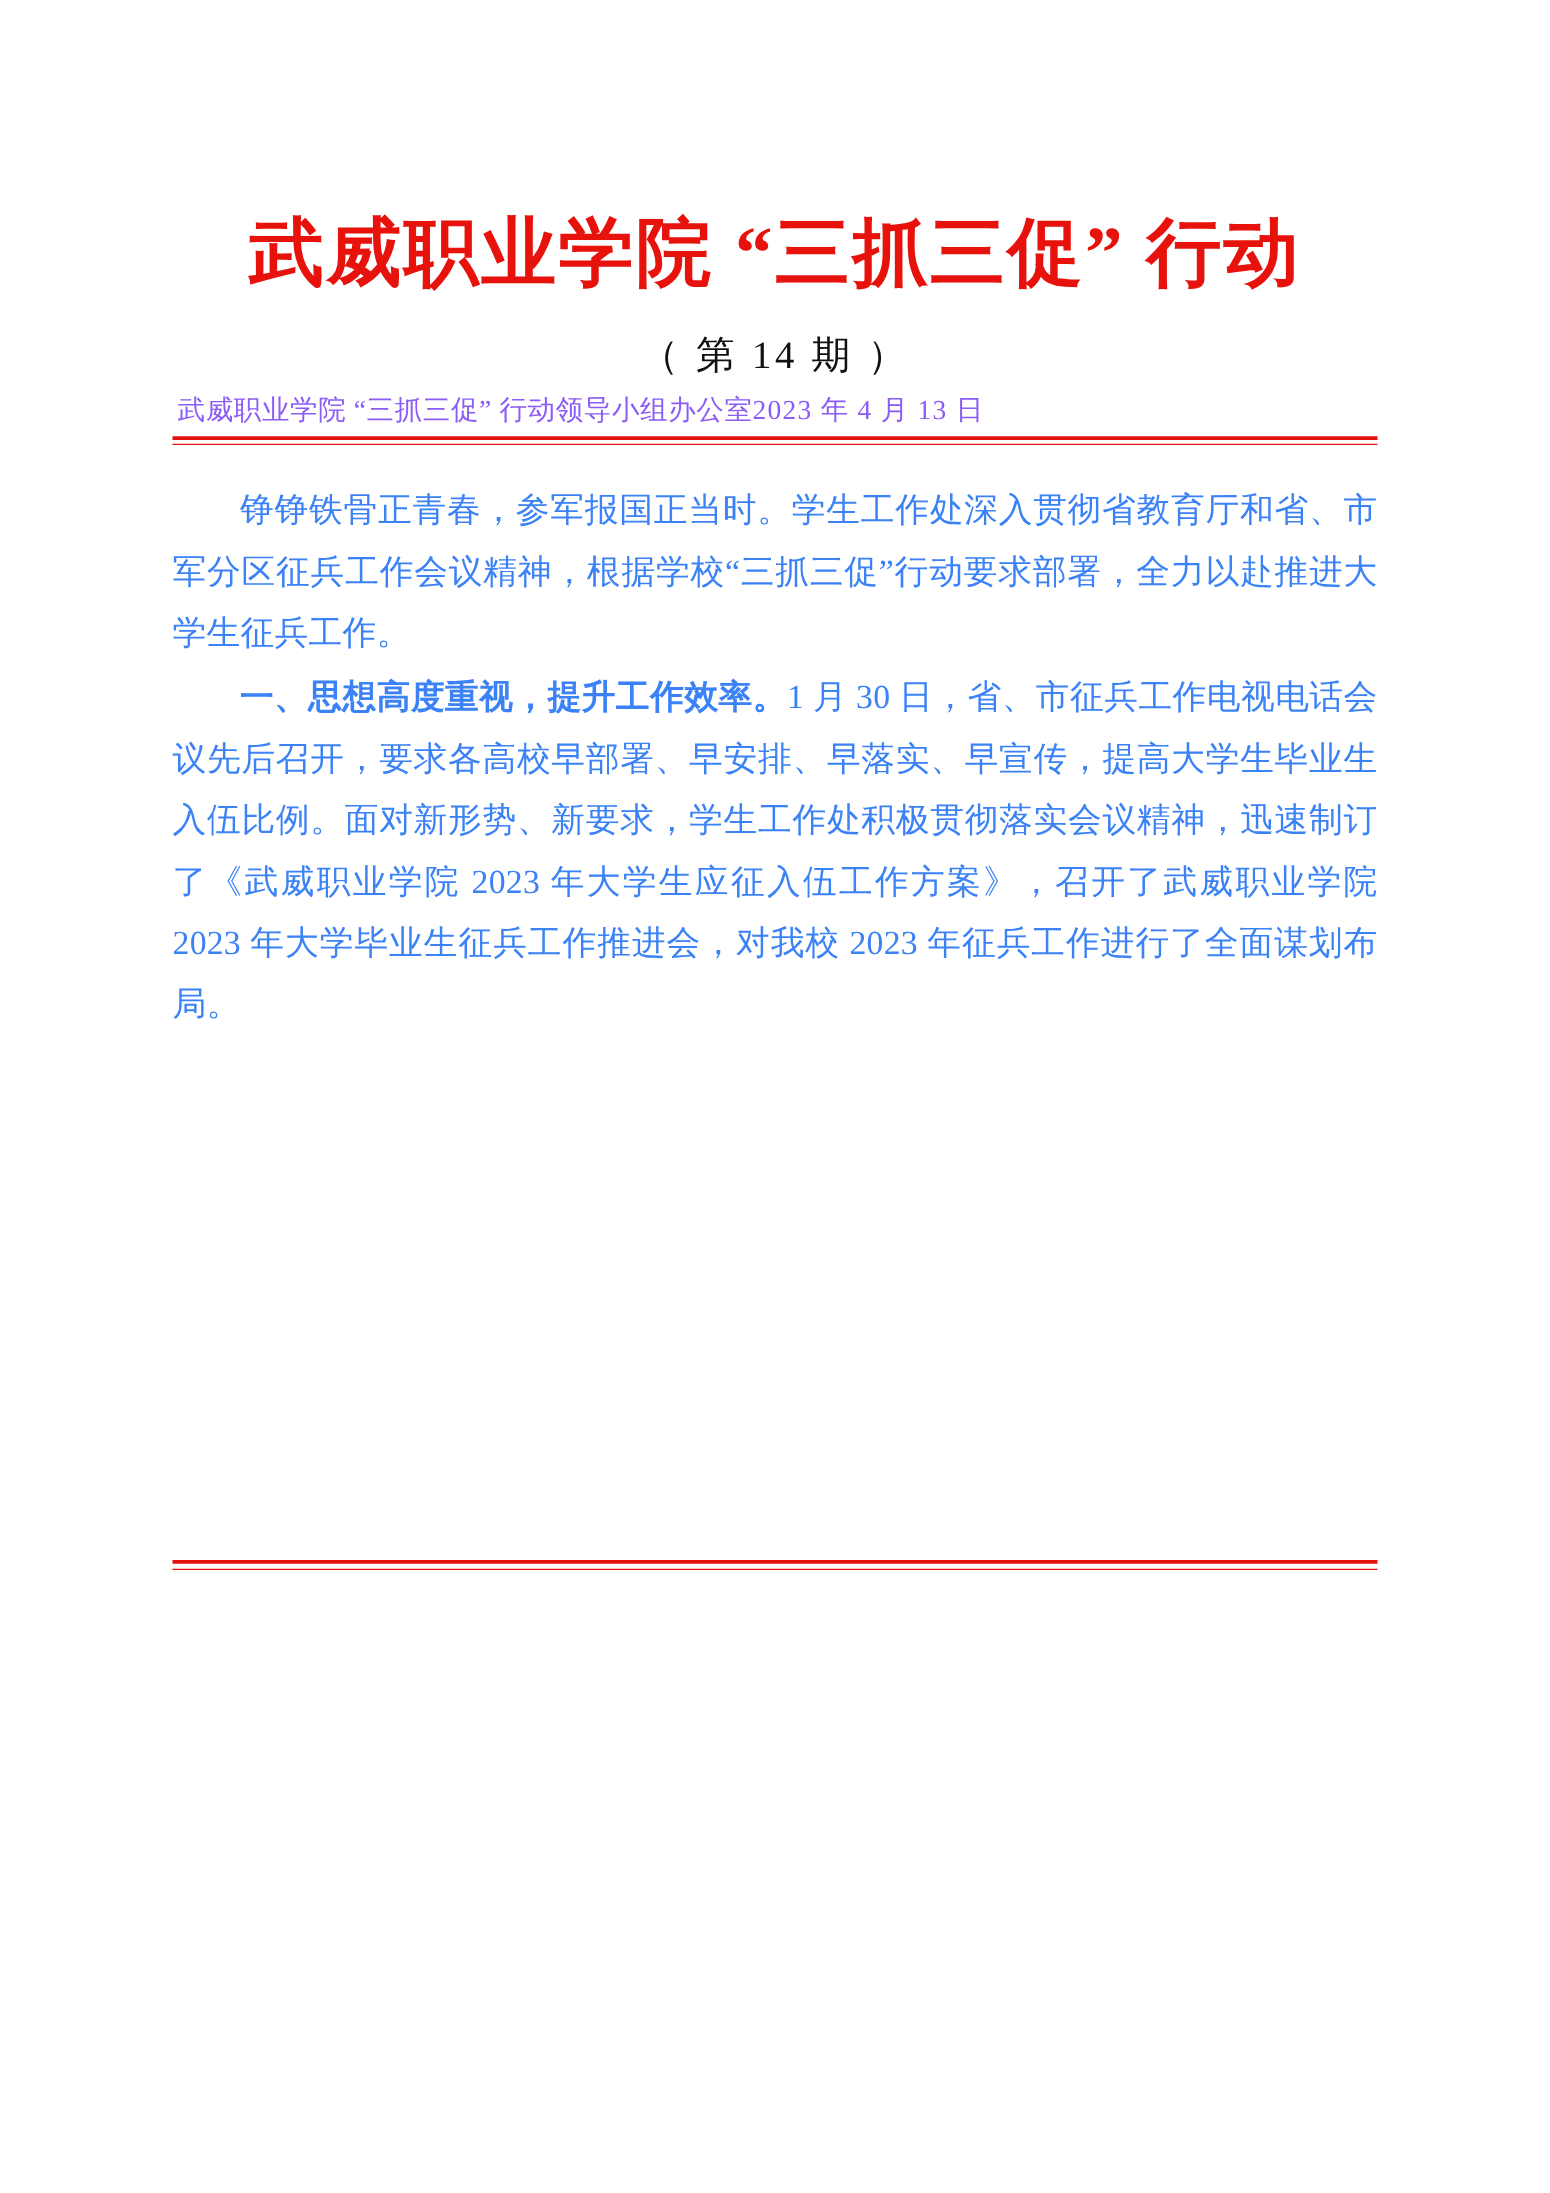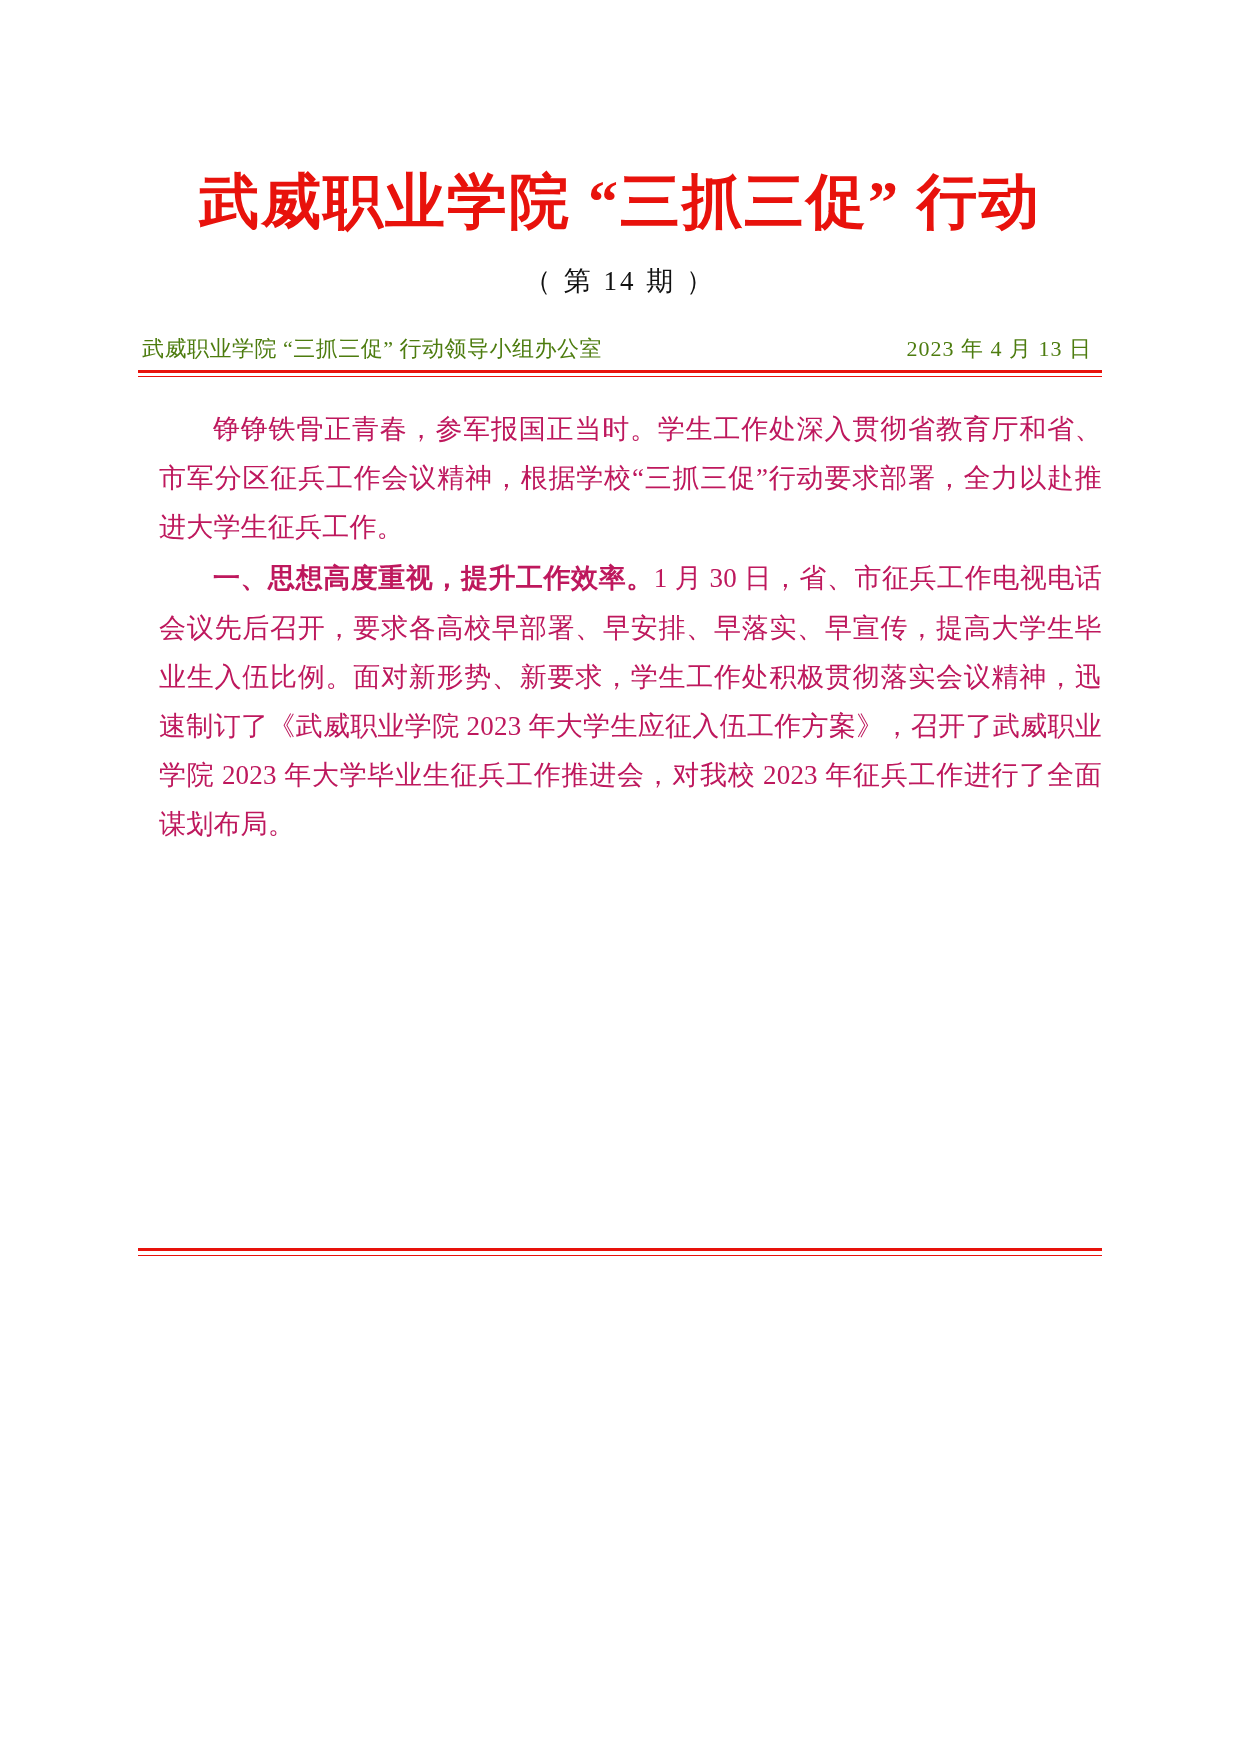--- a/index.html
+++ b/index.html
@@ -42,34 +42,34 @@
     color: #e8120c;
     font-weight: bold;
     font-size: 82px;
     letter-spacing: 30px;
     line-height: 1.25;
     margin-top: 22px;
     padding-left: 30px;
   }
   .issue-line {
     margin-top: 26px;
-    font-size: 27px;
+    font-size: 31px;
     letter-spacing: 3px;
     color: #111;
     font-family: "Liberation Serif", "DejaVu Serif", serif;
   }
 
   
   .office-row {
-    margin-top: 35px;
+    margin-top: 8px;
     display: flex;
     align-items: baseline;
-    justify-content: space-between;
+    justify-content: flex-start;
     font-size: 22px;
-    color: #4d7c0f;
+    color: #8b5cf6;
     padding: 0 4px 6px 4px;
   }
   .office-name {
     letter-spacing: 0.5px;
   }
   .office-date {
     letter-spacing: 1px;
     padding-right: 6px;
   }
   .rule-thick {
@@ -98,23 +98,22 @@
     display: block;
     margin-top: 6px;
   }
 
   .body-text {
     margin-top: 28px;
     font-size: 27px;
     line-height: 1.82;
     text-align: justify;
     text-justify: inter-ideograph;
-    color: #be185d;
+    color: #3b82f6;
     letter-spacing: 0.2px;
-    margin-left: 21px;
   }
   .body-text p {
     margin: 0 0 2px 0;
     text-indent: 2em;
   }
   .body-text b {
     font-weight: bold;
   }
 
   

